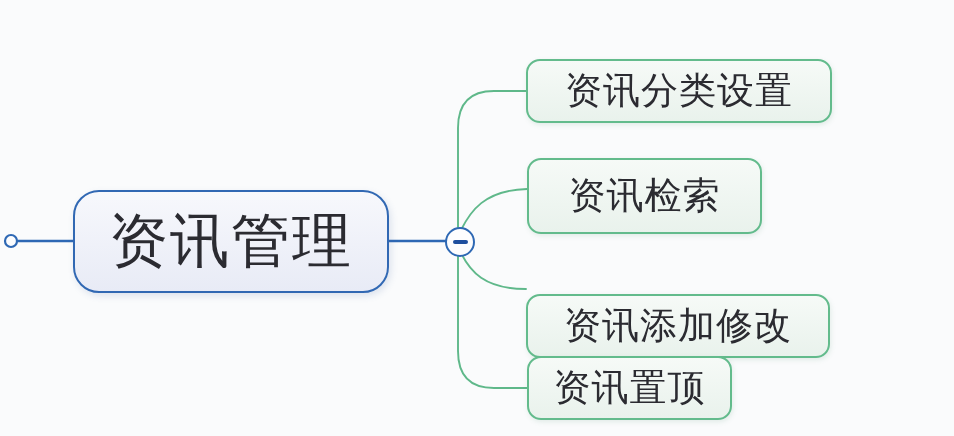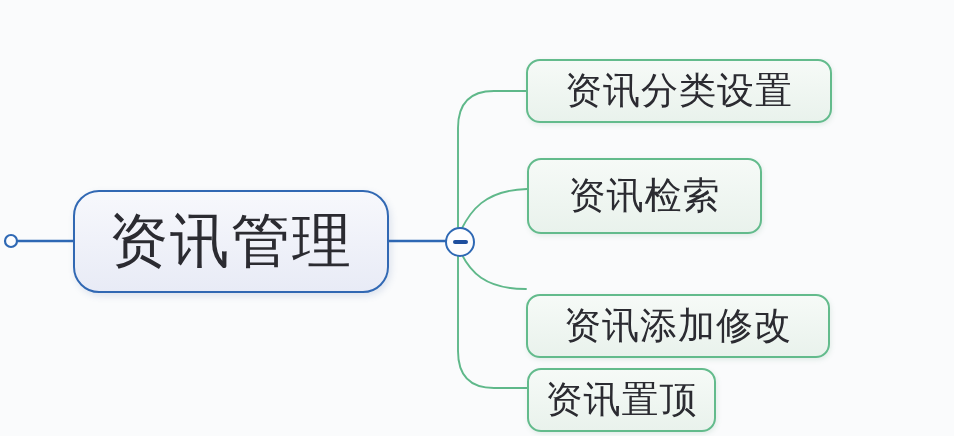--- a/index.html
+++ b/index.html
@@ -53,21 +53,21 @@
   }
   .child-label {
     font-size: 37px;
     letter-spacing: 1px;
     color: #2b2b31;
     white-space: nowrap;
   }
   .c1 { left: 526px; top: 59px;  width: 306px; height: 64px; }
   .c2 { left: 527px; top: 158px; width: 235px; height: 76px; }
   .c3 { left: 526px; top: 257px; width: 304px; height: 64px; margin-top: 37px; }
-  .c4 { left: 527px; top: 356px; width: 189px; height: 64px; margin-top: 12px; }
+  .c4 { left: 527px; top: 356px; width: 205px; height: 64px; }
   .expander {
     position: absolute;
     left: 445px;
     top: 227px;
     width: 30px;
     height: 30px;
     box-sizing: border-box;
     border: 2.2px solid #2e68b4;
     border-radius: 50%;
     background: #fdfdfe;

